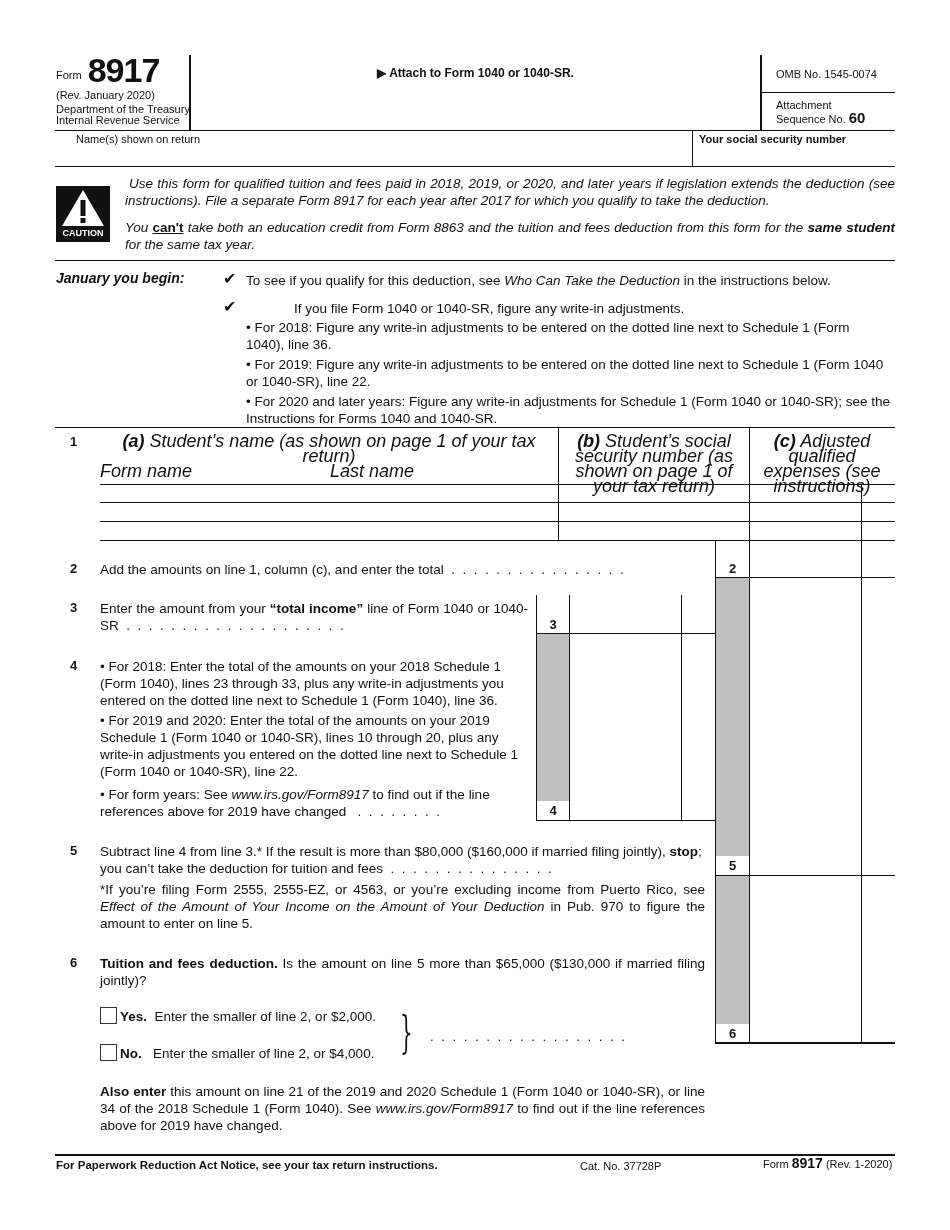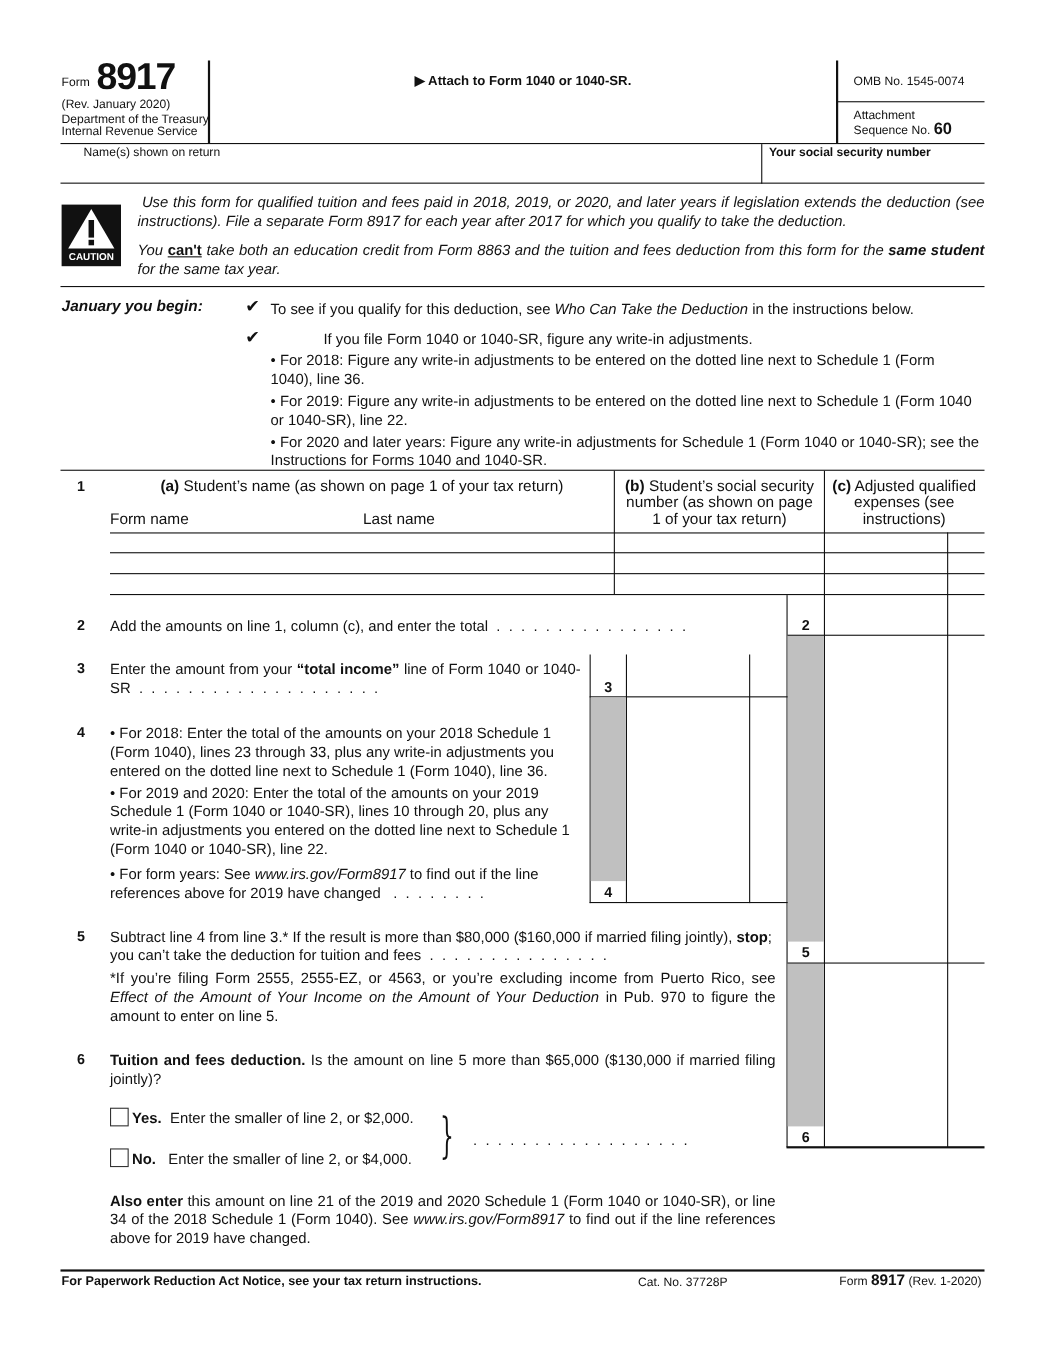--- a/index.html
+++ b/index.html
@@ -5,21 +5,21 @@
   html,body{margin:0;padding:0;background:#fff;}
   body{width:950px;height:1230px;position:relative;font-family:"Liberation Sans",sans-serif;color:#111;overflow:hidden;}
   .abs{position:absolute;}
   .hl{position:absolute;background:#111;height:1px;}
   .vl{position:absolute;background:#111;width:1px;}
   .thick{height:2px;}
   .vthick{width:2px;}
   .shade{position:absolute;background:#c0c0c0;}
   .num{font-weight:bold;font-size:13px;}
   .t13{font-size:13.5px;line-height:17px;}
-  .t12{font-size:14px;line-height:15px;}
+  .t12{font-size:18px;line-height:15px;font-style:italic;}
   .t11{font-size:11px;line-height:13px;}
   .it{font-style:italic;}
   .b{font-weight:bold;}
   .dots{letter-spacing:0;white-space:nowrap;}
   .cb{position:absolute;width:15px;height:15px;border:1px solid #333;background:#fff;}
   input.field{position:absolute;border:none;background:transparent;outline:none;font-family:"Liberation Sans",sans-serif;font-size:12px;padding:0 3px;box-sizing:border-box;}
 </style>
 </head>
 <body>
 

